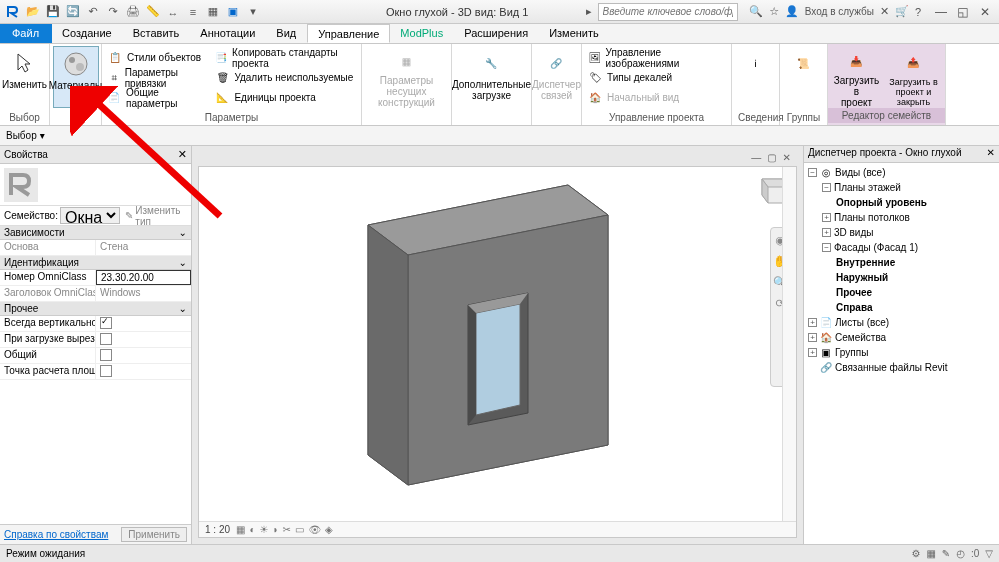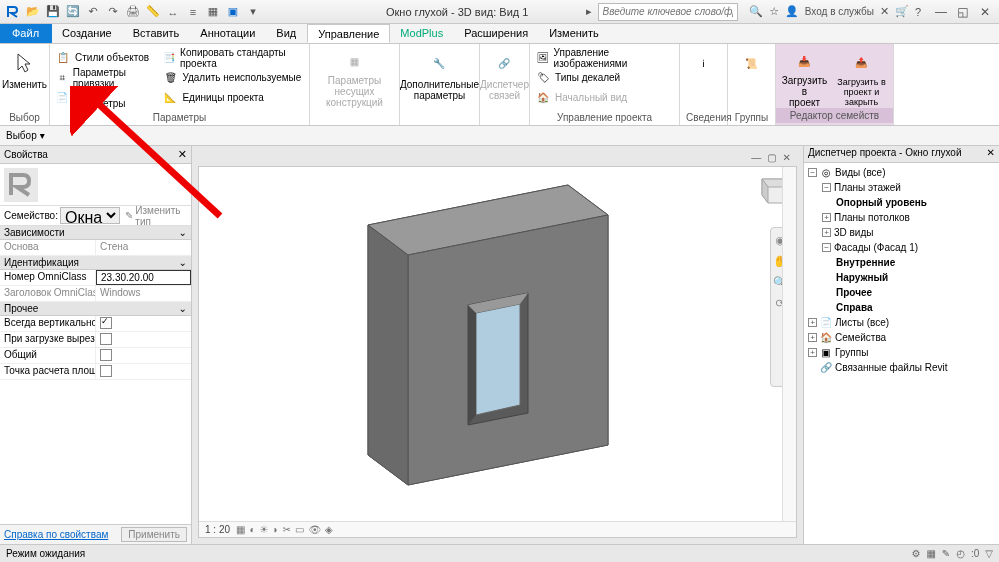--- a/index.html
+++ b/index.html
@@ -159,20 +159,32 @@
     <div class="bigbtn">
       <div class="ico">
           <svg width="22" height="22">
             <path d="M4 2 L4 18 L8 14 L11 20 L14 18 L11 12 L16 12 Z" fill="#fff" stroke="#333"></path>
           </svg>
         </div>
       <span>Изменить</span>
     </div>
     <div class="grp-label">Выбор</div>
   </div>
+  <div class="panel" style="width:52px">
+    <div class="bigbtn highlight">
+      <div class="ico">
+          <svg width="26" height="26">
+            <circle cx="13" cy="13" r="11" fill="#ddd" stroke="#888"></circle>
+            <circle cx="9" cy="9" r="3" fill="#999"></circle>
+            <circle cx="17" cy="16" r="4" fill="#bbb"></circle>
+          </svg>
+        </div>
+      <span>Материалы</span>
+    </div>
+  </div>
   <div class="panel" style="width:260px">
     <div class="row">
       <div class="stack">
         <div class="item">
             <span class="si">📋</span>
             <span>Стили объектов</span>
           </div>
         <div class="item">
             <span class="si">⌗</span>
             <span>Параметры привязки</span>
@@ -203,21 +215,21 @@
     <div class="bigbtn disabled">
       <div class="ico">▦</div>
       <span style="white-space:pre-line">Параметры
 несущих конструкций</span>
     </div>
   </div>
   <div class="panel" style="width:80px">
     <div class="bigbtn">
       <div class="ico">🔧</div>
       <span style="white-space:pre-line">Дополнительные
-параметры</span>
+загрузке</span>
     </div>
   </div>
   <div class="panel" style="width:50px">
     <div class="bigbtn disabled">
       <div class="ico">🔗</div>
       <span style="white-space:pre-line">Диспетчер
 связей</span>
     </div>
   </div>
   <div class="panel" style="width:150px">

